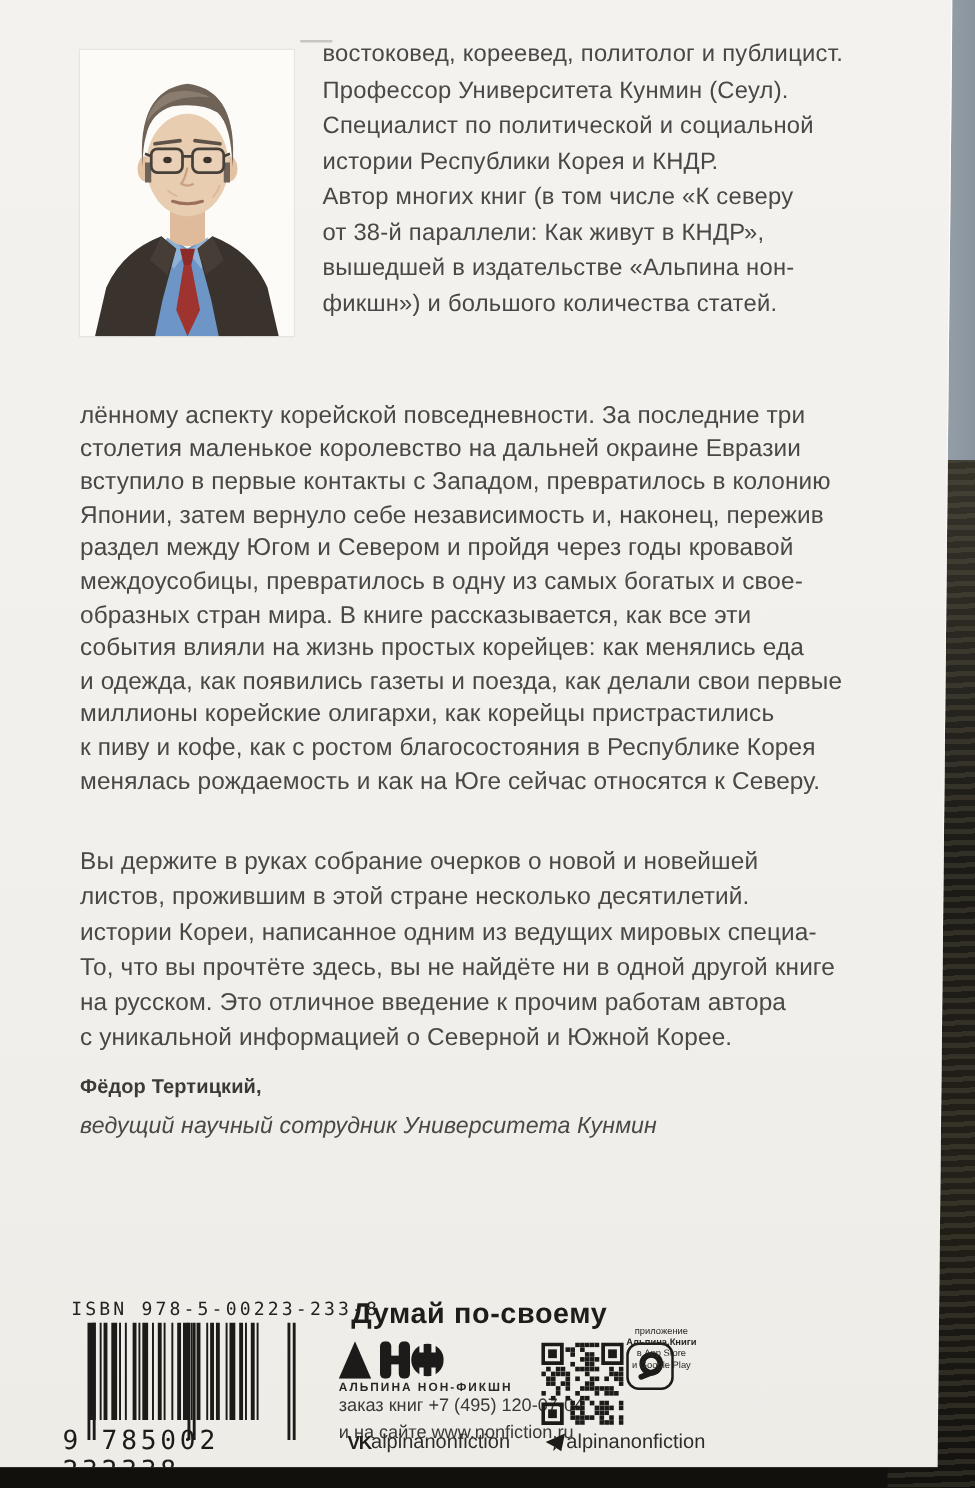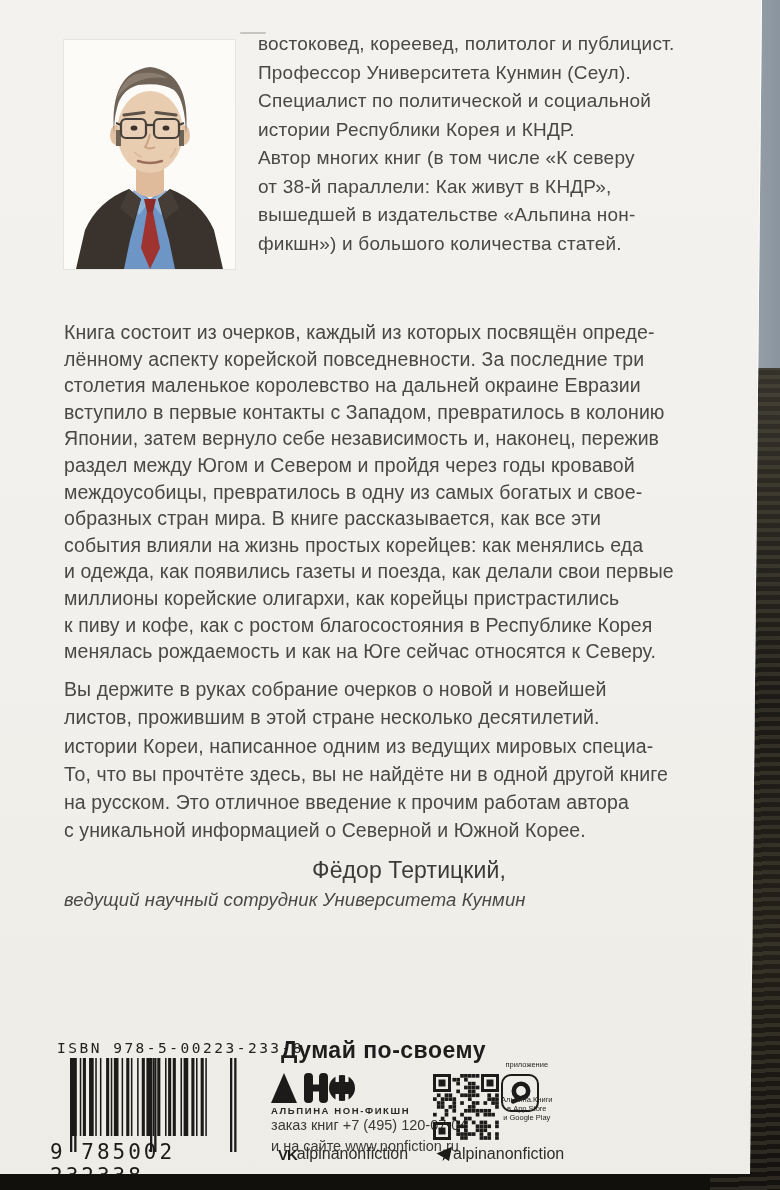--- a/index.html
+++ b/index.html
@@ -30,21 +30,21 @@
   }
   .photo{position:absolute;left:64px;top:40px;width:171px;height:229px;
     box-shadow:0 0 0 1px rgba(0,0,0,.05);}
   .bio{position:absolute;left:258px;top:30px;width:480px;
     font-size:19px;line-height:28.5px;color:#4a4846;letter-spacing:.2px;}
   .bio .name{font-weight:bold;color:#3c3a38;text-transform:uppercase;letter-spacing:1.3px;}
   .para{position:absolute;left:64px;width:690px;color:#4a4846;}
   .desc{top:319px;font-size:19.5px;line-height:26.6px;letter-spacing:.1px;}
   .quote{top:675px;font-size:19.5px;line-height:28.3px;letter-spacing:.1px;}
   .line{white-space:nowrap;}
-  .sig-name{font-weight:normal;color:#3c3a38;margin-top:11px;font-size:23px;text-align:center;}
+  .sig-name{font-weight:bold;color:#3c3a38;margin-top:11px;font-size:16px;}
   .sig-role{font-style:italic;font-size:18.5px;margin-top:2px;}
   
   .isbn{position:absolute;left:57px;top:1040px;
     font-family:"DejaVu Sans Mono",monospace;font-size:14.5px;letter-spacing:2.5px;color:#242220;}
   .barcode{position:absolute;left:50px;top:1058px;width:210px;height:106px;}
   .barcode svg{position:absolute;top:0;left:14px;}
   .bc-digits{position:absolute;left:0px;top:82px;width:210px;
     font-family:"DejaVu Sans Mono",monospace;font-size:21px;letter-spacing:3px;color:#1d1b19;}
   .slogan{position:absolute;left:281px;top:1037px;font-size:23px;font-weight:bold;
     color:#1f1d1b;letter-spacing:.5px;}
@@ -55,21 +55,21 @@
   .socials{position:absolute;left:278px;top:1145px;display:flex;align-items:center;
     color:#2e2c2a;font-size:16px;}
   .vk-badge{font-weight:bold;font-size:15px;letter-spacing:-1px;color:#1f1d1b;}
   .soc-gap{width:28px;}
   .qr{position:absolute;left:433px;top:1074px;width:66px;height:66px;}
   .qr svg{width:66px;height:66px;fill:#1d1b19;}
   .app-icon{position:absolute;left:501px;top:1074px;width:38px;height:38px;
     border:2.4px solid #1d1b19;border-radius:10px;box-sizing:border-box;
     display:flex;align-items:center;justify-content:center;}
   .app-caption{position:absolute;left:501px;top:1060px;font-size:7.5px;line-height:9px;color:#2a2826;text-align:center;}
-  .app-caption .b{font-weight:normal;margin-top:26px;}
+  .app-caption .b{font-weight:bold;}
   
   .crease{position:absolute;left:240px;top:32px;width:26px;height:2px;
     background:rgba(120,115,108,.35);border-radius:2px;}
 </style>
 </head>
 <body>
 
 <div class="backdrop">
   <div class="sky"></div>
   <div class="dark"></div>
@@ -131,21 +131,20 @@
         <div class="line">Автор многих книг (в том числе «К северу</div>
         <div class="line">от 38-й параллели: Как живут в КНДР»,</div>
         <div class="line">вышедшей в издательстве «Альпина нон-</div>
         <div class="line">фикшн») и большого количества статей.</div>
       </div>
   </div>
 
   <div class="para desc">
     <div>
 
-    <div class="line">Книга состоит из очерков, каждый из которых посвящён опреде-</div>
         <div class="line">лённому аспекту корейской повседневности. За последние три</div>
         <div class="line">столетия маленькое королевство на дальней окраине Евразии</div>
         <div class="line">вступило в первые контакты с Западом, превратилось в колонию</div>
         <div class="line">Японии, затем вернуло себе независимость и, наконец, пережив</div>
         <div class="line">раздел между Югом и Севером и пройдя через годы кровавой</div>
         <div class="line">междоусобицы, превратилось в одну из самых богатых и свое-</div>
         <div class="line">образных стран мира. В книге рассказывается, как все эти</div>
         <div class="line">события влияли на жизнь простых корейцев: как менялись еда</div>
         <div class="line">и одежда, как появились газеты и поезда, как делали свои первые</div>
         <div class="line">миллионы корейские олигархи, как корейцы пристрастились</div>

